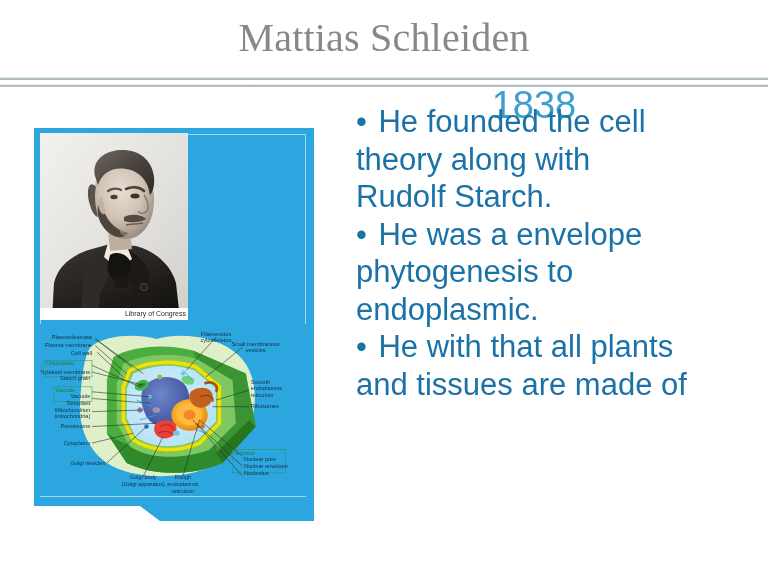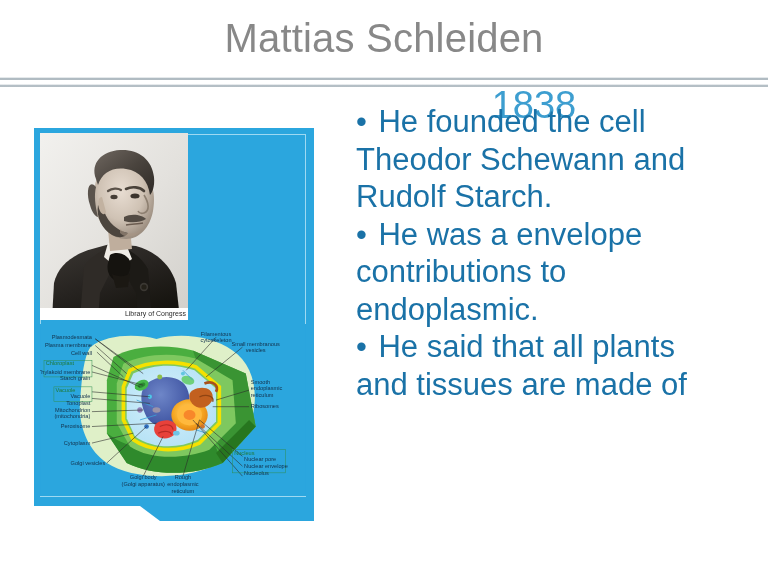--- a/index.html
+++ b/index.html
@@ -22,20 +22,21 @@
     left: 0;
     top: 14px;
     width: 768px;
     text-align: center;
     font-size: 40px;
     line-height: 48px;
     color: #888888;
     font-weight: normal;
     letter-spacing: 0.2px;
     white-space: nowrap;
+    font-family: Liberation Serif, serif;
   }
 
   
   .rule {
     position: absolute;
     left: 0;
     width: 768px;
     height: 3px;
   }
   #rule-top {
@@ -371,20 +372,20 @@
 
     <text class="dg-group-label" x="117" y="79">Nucleus</text>
     <text class="dg-label" x="123" y="83">Nuclear pore</text>
     <text class="dg-label" x="123" y="87">Nuclear envelope</text>
     <text class="dg-label" x="123" y="91">Nucleolus</text>
   </svg>
 </div>
 
 <div id="body-text">
     <p><span class="blt">•</span> <span>He founded the cell</span></p>
-    <p><span>Theodor Schewann and</span></p>
+    <p><span>theory along with</span></p>
     <p><span>Rudolf Starch.</span></p>
     <p><span class="blt">•</span> <span>He was a envelope</span></p>
-    <p><span>contributions to</span></p>
+    <p><span>phytogenesis to</span></p>
     <p><span>endoplasmic.</span></p>
-    <p><span class="blt">•</span> <span>He said that all plants</span></p>
+    <p><span class="blt">•</span> <span>He with that all plants</span></p>
     <p><span>and tissues are made of</span></p>
   </div>
 
 </body></html>

